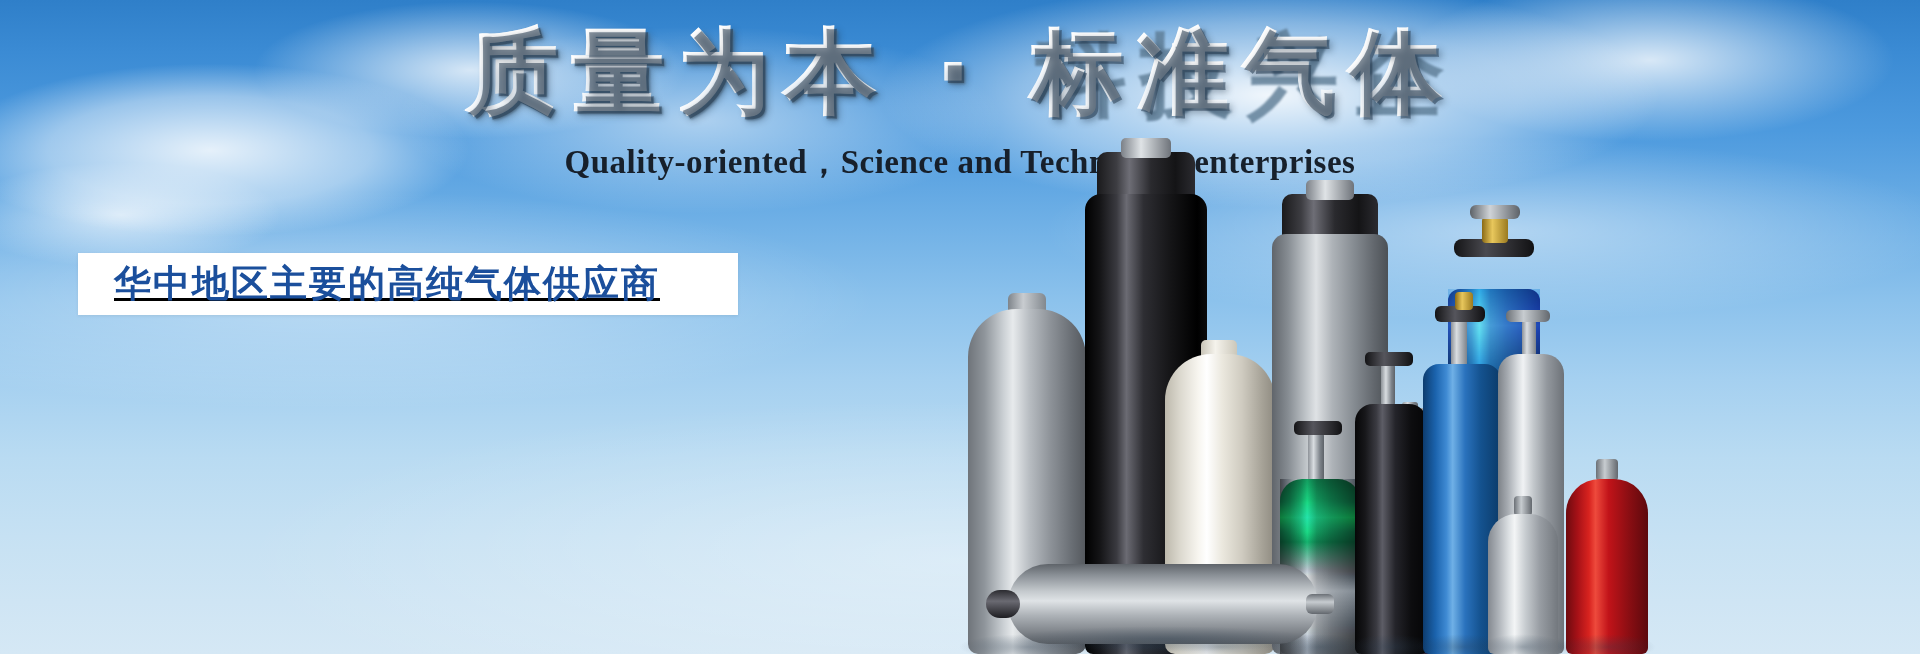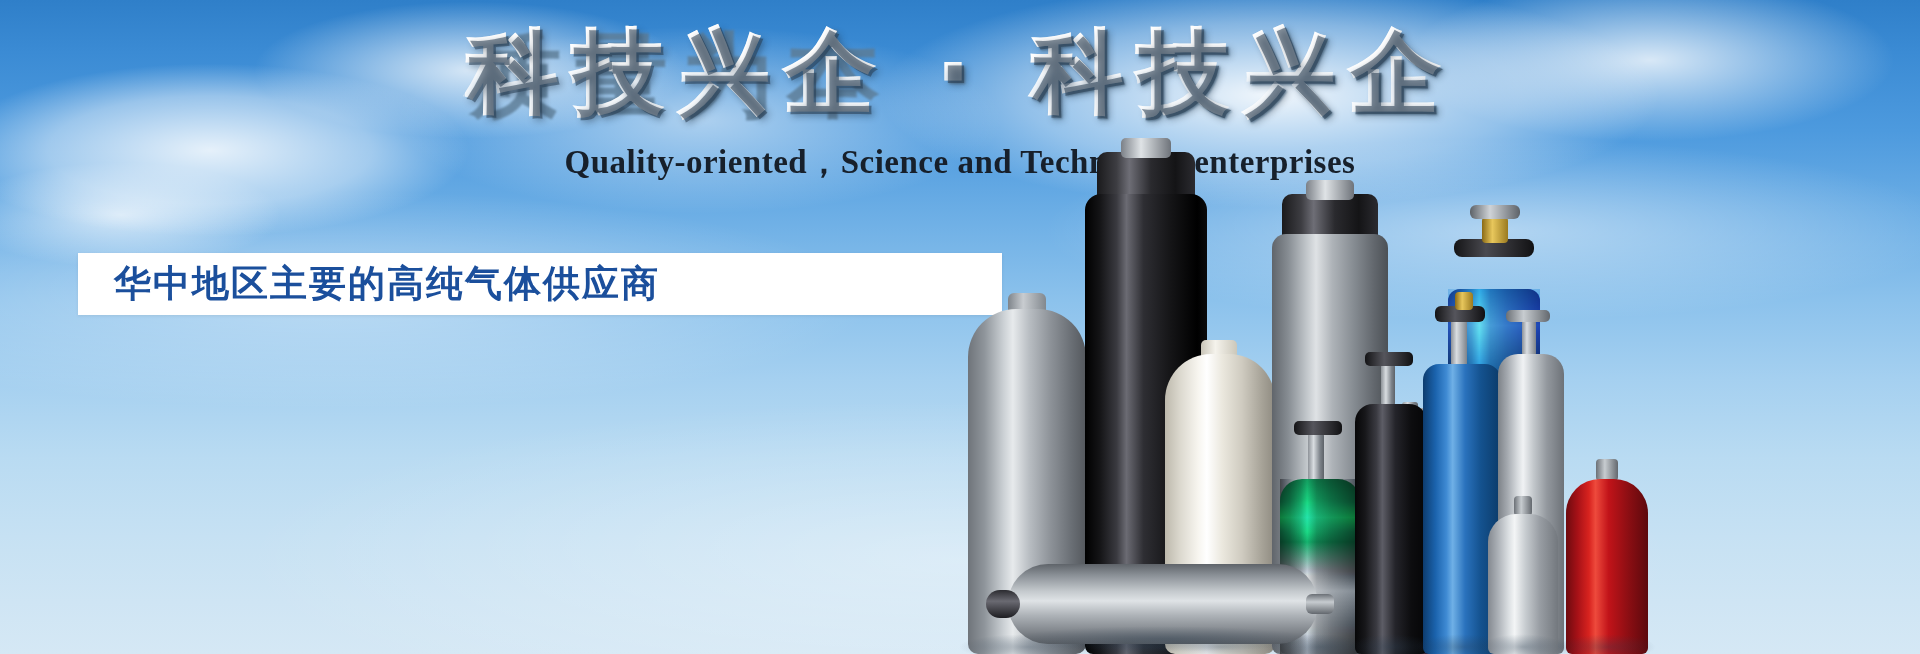--- a/index.html
+++ b/index.html
@@ -91,25 +91,26 @@
     font-size:33px;
     font-weight:700;
     color:#17202b;
     letter-spacing:.5px;
   }
 
   
   .tagline-box {
     position:absolute;
     left:78px; top:253px;
-    width:924px; height:62px;
+    width:660px; height:62px;
     background:#ffffff;
     display:flex;
     align-items:center;
     box-shadow:0 1px 3px rgba(0,0,0,.08);
+    text-decoration:underline;
   }
   .tagline-text {
     font-family:"DejaVu Sans", sans-serif;
     font-size:37px;
     font-weight:700;
     color:#1b4f9c;
     letter-spacing:2px;
     padding-left:36px;
     white-space:nowrap;
   }
@@ -172,21 +173,21 @@
 </head>
 <body>
 
 <div class="banner">
 
   <div class="sky"></div>
   <div class="clouds"></div>
 
   <div class="headline-shadow">质量为本 · 科技兴企</div>
   <div class="headline-wrap">
-    <span class="headline">科技兴企 · 科技兴企</span>
+    <span class="headline">质量为本 · 标准气体</span>
   </div>
 
   <div class="subhead">Quality-oriented，Science and Technology enterprises</div>
 
   <div class="tagline-box">
     <span class="tagline-text">华中地区主要的高纯气体供应商</span>
   </div>
 
 
   <div class="cyl-group">

